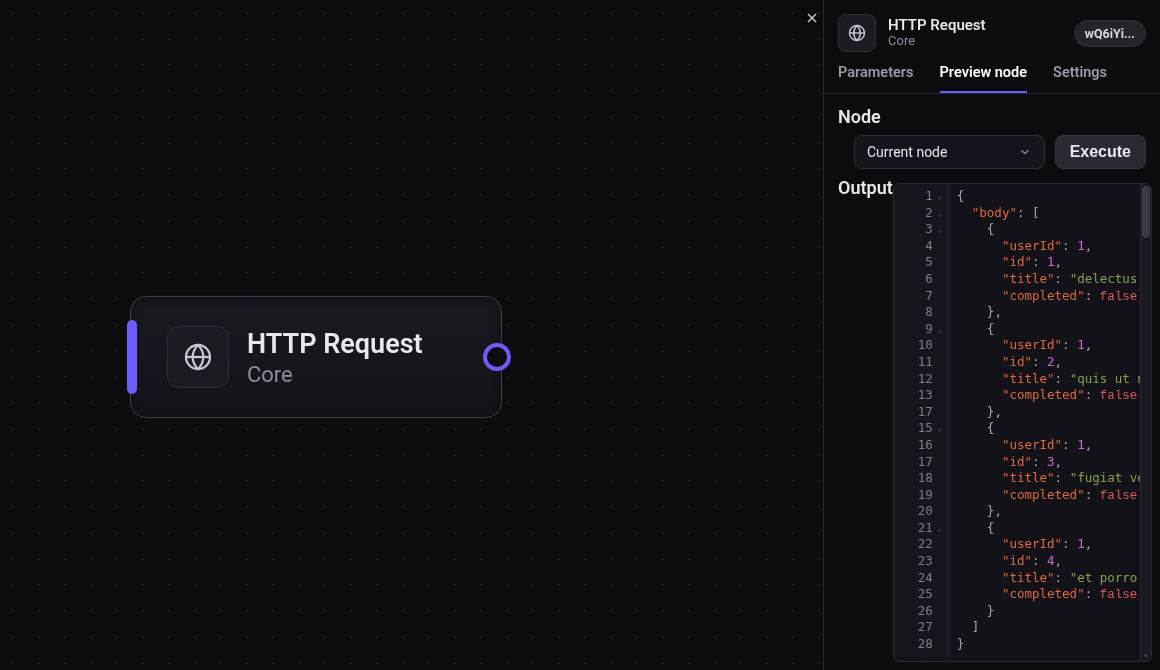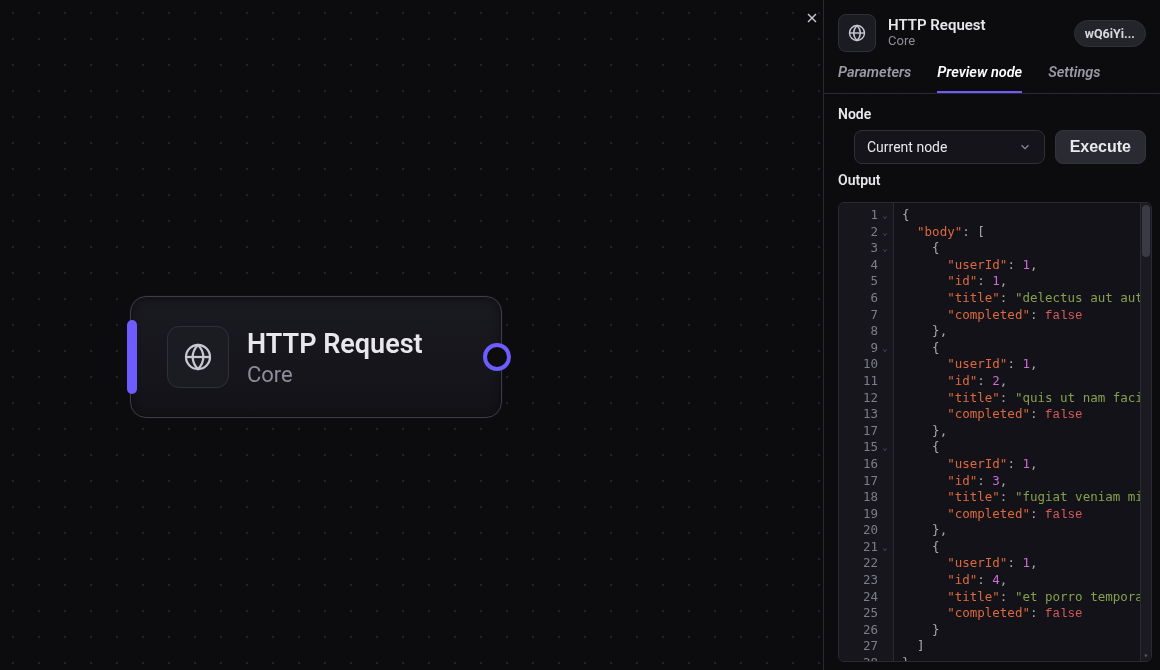--- a/index.html
+++ b/index.html
@@ -86,44 +86,44 @@
   .head-title{font-size:15px;font-weight:600;color:var(--fg);}
   .head-sub{font-size:13px;color:var(--subtle);}
   .id-pill{
     margin-left:auto;
     background:var(--pill);color:#d8d8de;
     border:1px solid #30303a;border-radius:14px;
     font-size:12.5px;padding:5px 10px;font-weight:700;
   }
 
   .tabs{
-    display:flex;gap:26px;padding:12px 14px 0 14px;border-bottom:1px solid var(--panel-border);font-style:italic;
+    display:flex;gap:26px;padding:12px 14px 0 14px;border-bottom:1px solid var(--panel-border);
   }
   .tab{
     font-size:14.5px;color:var(--tab-inactive);padding-bottom:10px;cursor:pointer;
     font-weight:600;border-bottom:2px solid transparent;
   }
   .tab.active{color:var(--tab-active);border-bottom-color:var(--accent);text-align:right;}
 
   .section{padding:12px 14px 0 14px;}
-  .sec-label{font-size:14px;color:var(--fg);font-weight:600;margin-bottom:8px;}
+  .sec-label{font-size:18px;color:var(--fg);font-weight:600;margin-bottom:8px;}
   .row{display:flex;gap:10px;align-items:stretch;}
   .select{
     flex:1;display:flex;align-items:center;justify-content:space-between;
     border:1px solid #303039;border-radius:8px;background:#14141a;
     padding:8px 12px;font-size:14px;color:var(--fg);cursor:pointer;margin-left:16px;
   }
   .chev{color:var(--subtle);}
   .exec-btn{
     background:#2a2a32;border:1px solid #34343e;border-radius:8px;
     color:var(--fg);font-size:16px;font-weight:600;padding:0 14px;cursor:pointer;
   }
 
   .output-wrap{
-    margin:8px 8px 8px 14px;flex:1;display:flex;flex-direction:column;min-height:0;
+    margin:8px 8px 8px 14px;flex:1;display:flex;flex-direction:row;min-height:0;
   }
   .code-box{
     flex:1;min-height:0;margin-top:6px;
     background:#121218;border:1px solid var(--panel-border);
     border-radius:6px;display:flex;overflow:hidden;position:relative;
     font-family:ui-monospace,SFMono-Regular,Menlo,Consolas,monospace;
     font-size:12.5px;line-height:16.6px;
   }
   .code-scroll{flex:1;overflow:auto;position:relative;}
   .gutter{

